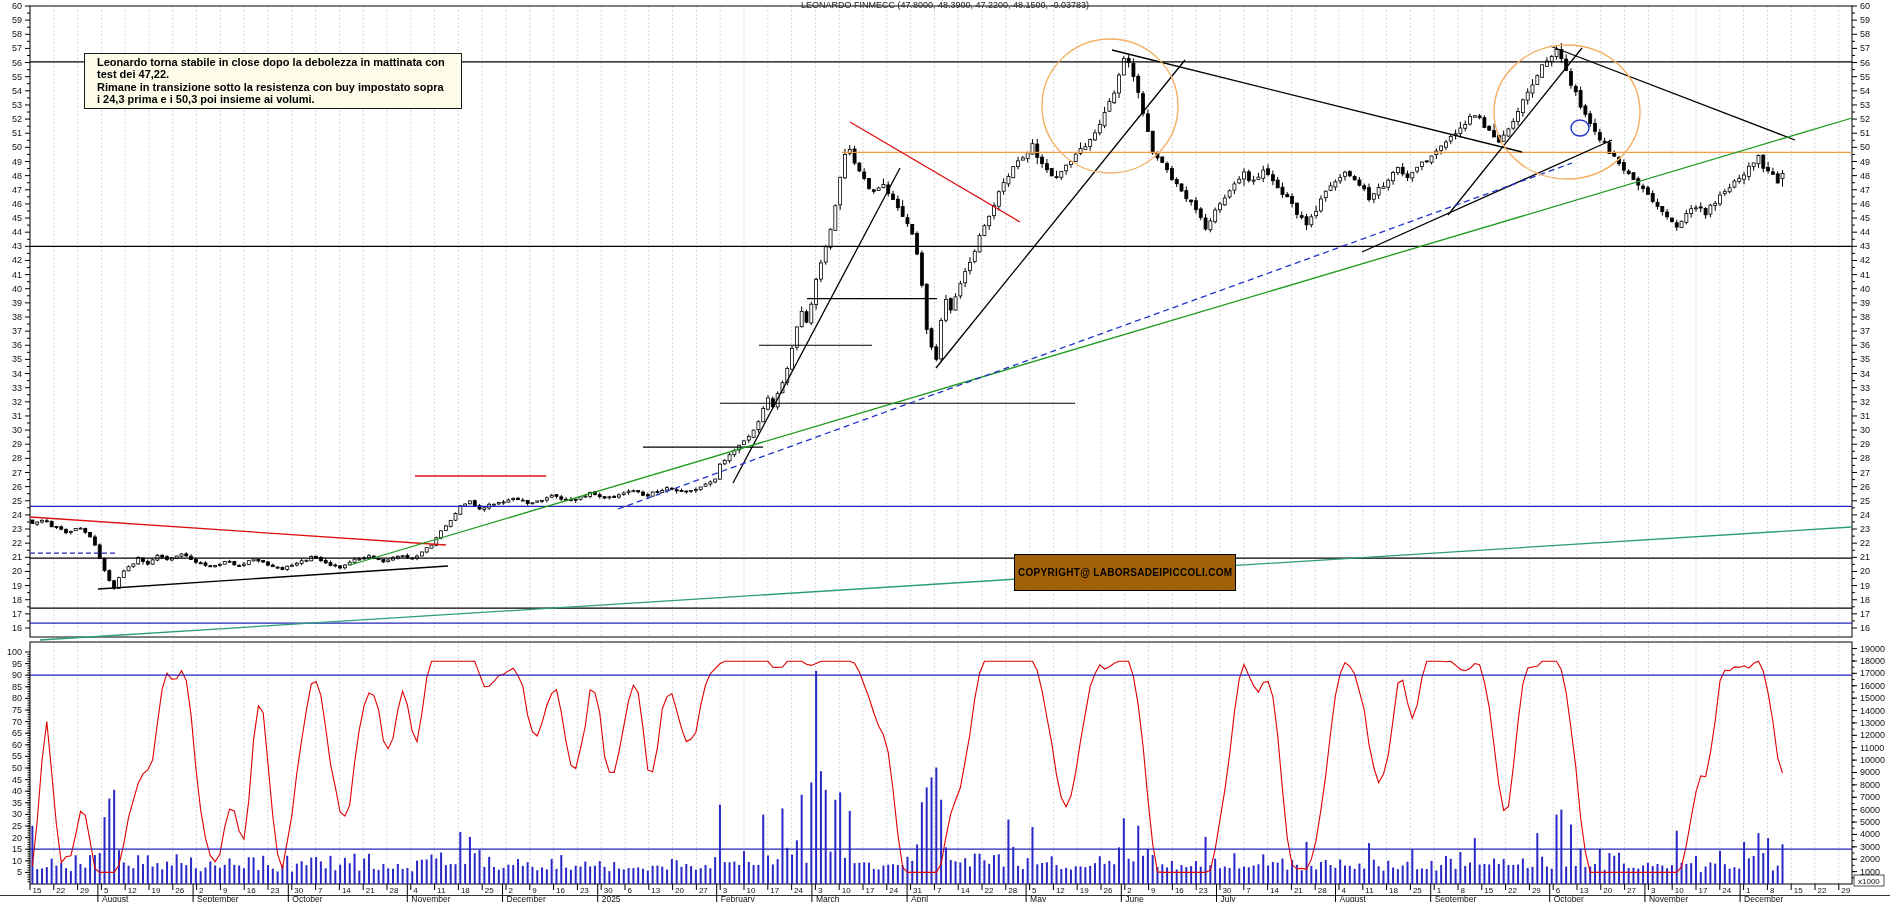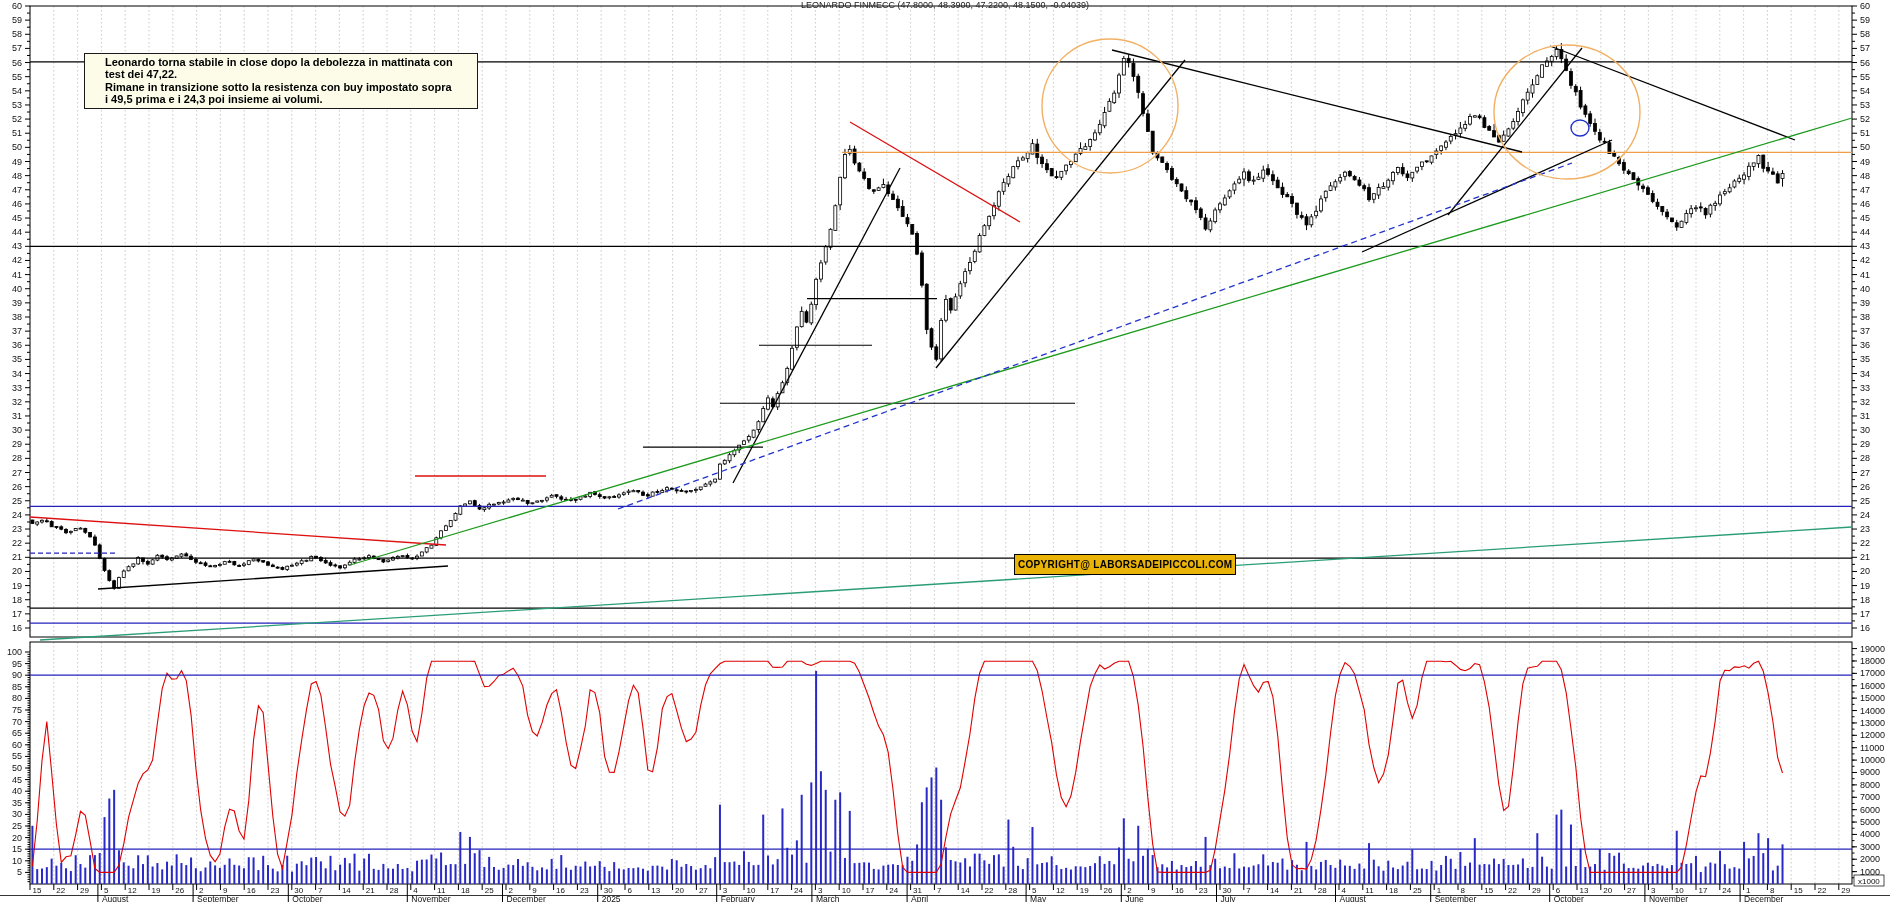--- a/index.html
+++ b/index.html
@@ -1,31 +1,31 @@
 <!DOCTYPE html>
 <html><head>
 <meta charset="utf-8">
 <style>
   html,body{margin:0;padding:0}
   body{width:1890px;height:902px;position:relative;background:#fff;font-family:"Liberation Sans",sans-serif;overflow:hidden}
   #chart-title{position:absolute;top:0;left:0;right:0;text-align:center;font-size:9px;color:#222;z-index:5}
-  #analysis-note{position:absolute;left:84px;top:53px;width:352px;background:#fcfce9;border:1px solid #1a1a1a;padding:2px 20px;font-size:11px;font-weight:bold;line-height:12.4px;color:#000;z-index:6}
-  #copyright-label{position:absolute;left:1014px;top:554px;background:#eab308;border:1px solid #000;padding:4px 3px;font-size:10px;font-weight:bold;color:#000;letter-spacing:.3px;z-index:6}
+  #analysis-note{position:absolute;left:84px;top:53px;width:352px;background:#fcfce9;border:1px solid #1a1a1a;padding:2px 12px;font-size:11px;font-weight:bold;line-height:12.4px;color:#000;z-index:6}
+  #copyright-label{position:absolute;left:1014px;top:554px;background:#a16207;border:1px solid #000;padding:12px 3px;font-size:10px;font-weight:bold;color:#000;letter-spacing:.3px;z-index:6}
   svg text{font-family:"Liberation Sans",sans-serif}
 </style>
 </head>
 <body>
 
 
 
-<div id="chart-title">LEONARDO FINMECC (47.8000, 48.3900, 47.2200, 48.1500, -0.04039)</div>
+<div id="chart-title">LEONARDO FINMECC (47.8000, 48.3900, 47.2200, 48.1500, -0.03783)</div>
 
 <div id="analysis-note">
   <div>Leonardo torna stabile in close dopo la debolezza in mattinata con test dei 47,22.</div>
-  <div>Rimane in transizione sotto la resistenza con buy impostato sopra i 49,5 prima e i 24,3 poi insieme ai volumi.</div>
+  <div>Rimane in transizione sotto la resistenza con buy impostato sopra i 24,3 prima e i 50,3 poi insieme ai volumi.</div>
 </div>
 
 <div id="copyright-label">COPYRIGHT@ LABORSADEIPICCOLI.COM</div>
 
 <svg id="chart" width="1890" height="902">
   <g id="g-grid">
       <line x1="30" y1="6" x2="30" y2="637" stroke="#c9c9c9" stroke-width="1" stroke-dasharray="1.5,2.5"></line>
       <line x1="30" y1="642" x2="30" y2="884" stroke="#c9c9c9" stroke-width="1" stroke-dasharray="1.5,2.5"></line>
       <line x1="53.8" y1="6" x2="53.8" y2="637" stroke="#c9c9c9" stroke-width="1" stroke-dasharray="1.5,2.5"></line>
       <line x1="53.8" y1="642" x2="53.8" y2="884" stroke="#c9c9c9" stroke-width="1" stroke-dasharray="1.5,2.5"></line>

